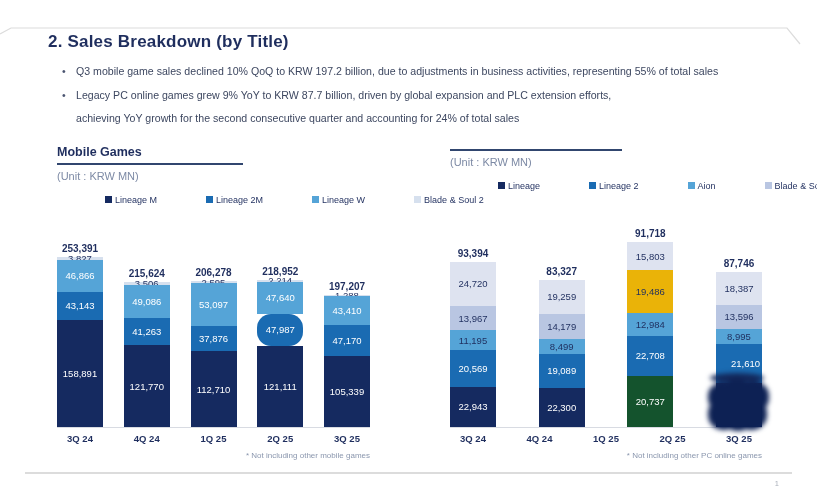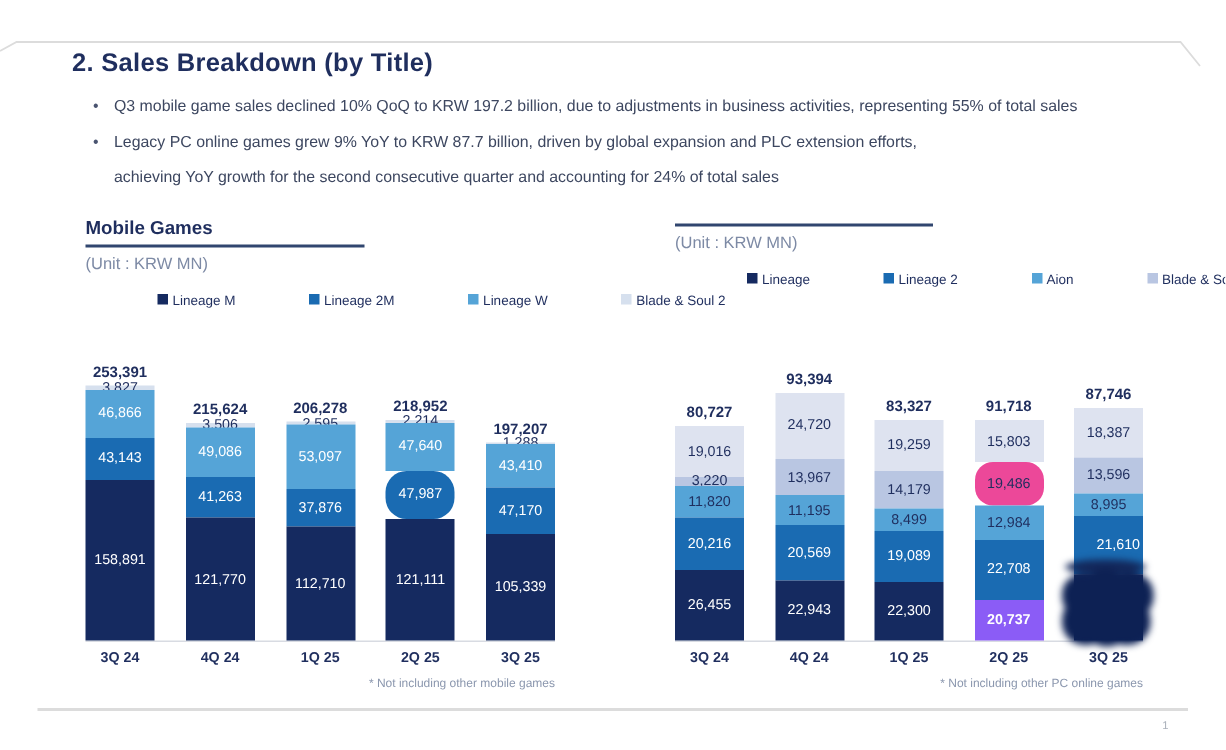--- a/index.html
+++ b/index.html
@@ -217,40 +217,20 @@
           <span class="legend-swatch" style="background: rgb(185, 198, 226);"></span>
           <span>Blade &amp; Soul</span>
         </div>
         <div class="legend-item">
           <span class="legend-swatch" style="background: rgb(222, 227, 240);"></span>
           <span>Guild Wars 2</span>
         </div>
       </div>
     <div class="bars">
         <div class="bar-col">
-          <div class="total-label">80,727</div>
-          <div class="stack">
-            <div class="seg" style="height: 33.6px; background: rgb(222, 227, 240);">
-              <span class="seg-label" style="color: rgb(31, 46, 94);">19,016</span>
-            </div>
-            <div class="seg" style="height: 5.7px; background: rgb(185, 198, 226);">
-              <span class="seg-label" style="color: rgb(31, 46, 94);">3,220</span>
-            </div>
-            <div class="seg" style="height: 20.9px; background: rgb(85, 164, 215);">
-              <span class="seg-label" style="color: rgb(31, 46, 94);">11,820</span>
-            </div>
-            <div class="seg" style="height: 35.7px; background: rgb(26, 107, 178);">
-              <span class="seg-label" style="color: rgb(255, 255, 255);">20,216</span>
-            </div>
-            <div class="seg" style="height: 46.7px; background: rgb(21, 42, 96);">
-              <span class="seg-label" style="color: rgb(255, 255, 255);">26,455</span>
-            </div>
-          </div>
-        </div>
-        <div class="bar-col">
           <div class="total-label">93,394</div>
           <div class="stack">
             <div class="seg" style="height: 43.7px; background: rgb(222, 227, 240);">
               <span class="seg-label" style="color: rgb(31, 46, 94);">24,720</span>
             </div>
             <div class="seg" style="height: 24.7px; background: rgb(185, 198, 226);">
               <span class="seg-label" style="color: rgb(31, 46, 94);">13,967</span>
             </div>
             <div class="seg" style="height: 19.8px; background: rgb(85, 164, 215);">
               <span class="seg-label" style="color: rgb(31, 46, 94);">11,195</span>
@@ -282,30 +262,30 @@
               <span class="seg-label" style="color: rgb(255, 255, 255);">22,300</span>
             </div>
           </div>
         </div>
         <div class="bar-col">
           <div class="total-label">91,718</div>
           <div class="stack">
             <div class="seg" style="height: 27.9px; background: rgb(222, 227, 240);">
               <span class="seg-label" style="color: rgb(31, 46, 94);">15,803</span>
             </div>
-            <div class="seg" style="height: 29px; background: #ec4899; border-radius: 12px;">
+            <div class="seg" style="height: 43px; background: #eab308;">
               <span class="seg-label" style="color: rgb(31, 46, 94);">19,486</span>
             </div>
             <div class="seg" style="height: 22.9px; background: rgb(85, 164, 215);">
               <span class="seg-label" style="color: rgb(31, 46, 94);">12,984</span>
             </div>
             <div class="seg" style="height: 40.1px; background: rgb(26, 107, 178);">
               <span class="seg-label" style="color: rgb(255, 255, 255);">22,708</span>
             </div>
-            <div class="seg" style="height: 27px; background: #8b5cf6; font-weight: bold;">
+            <div class="seg" style="height: 51px; background: #14532d;">
               <span class="seg-label" style="color: rgb(255, 255, 255);">20,737</span>
             </div>
           </div>
         </div>
         <div class="bar-col">
           <div class="total-label">87,746</div>
           <div class="stack">
             <div class="seg" style="height: 32.5px; background: rgb(222, 227, 240);">
               <span class="seg-label" style="color: rgb(31, 46, 94);">18,387</span>
             </div>

